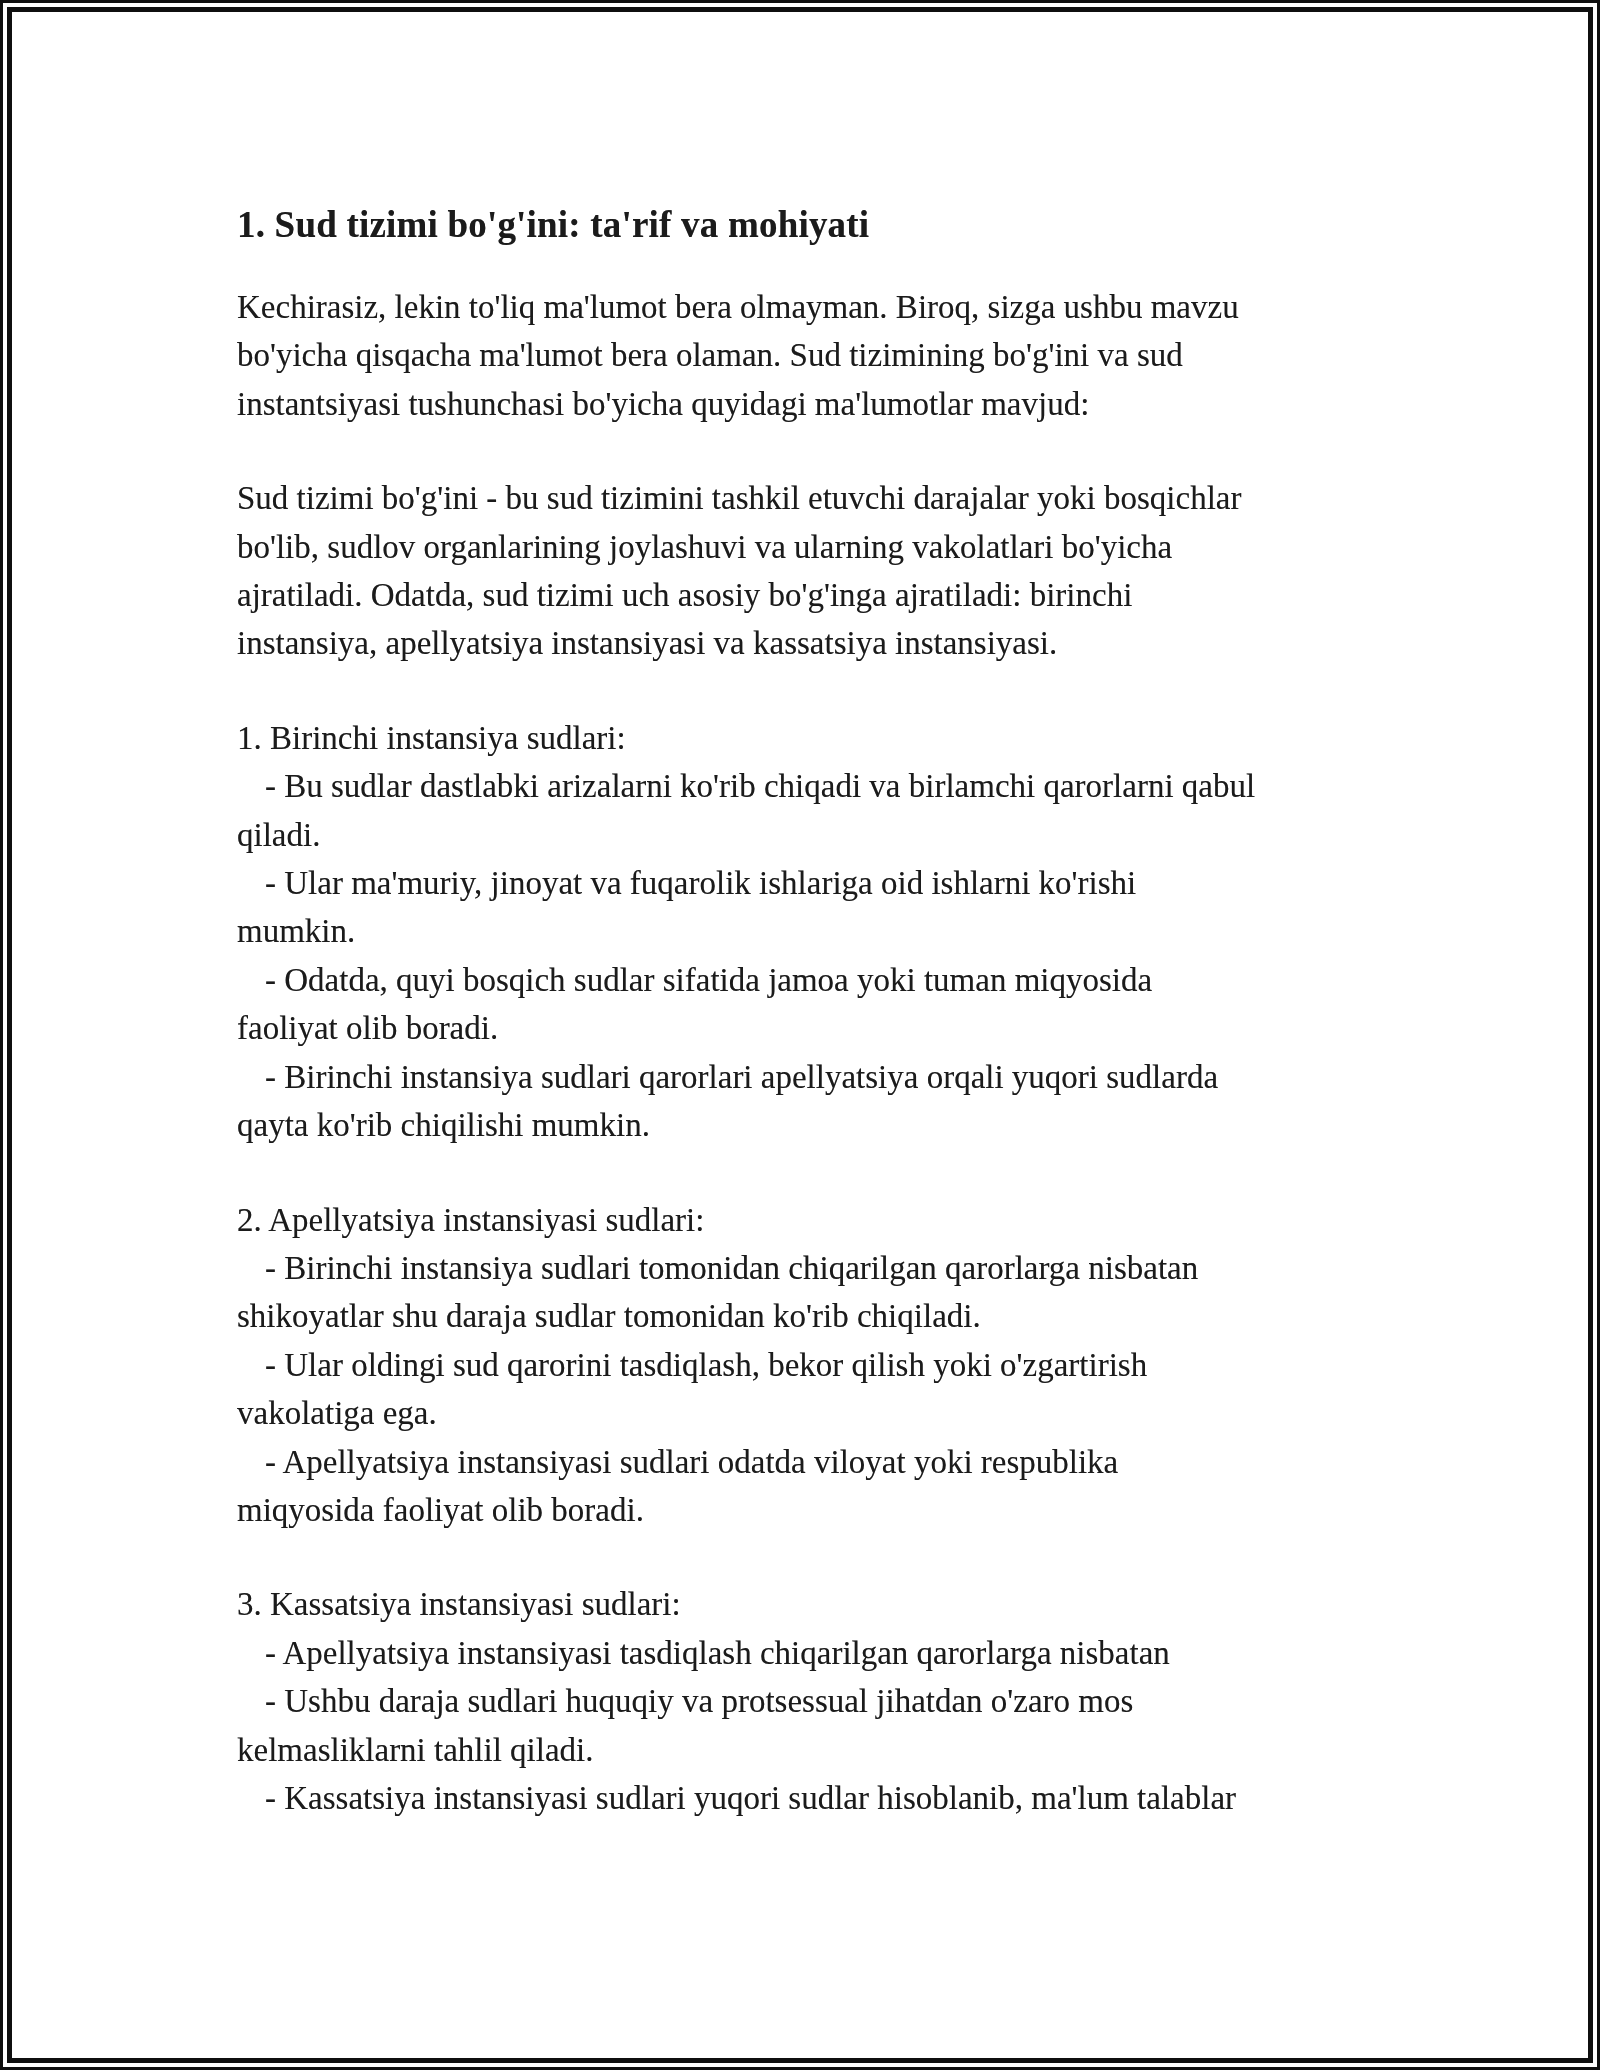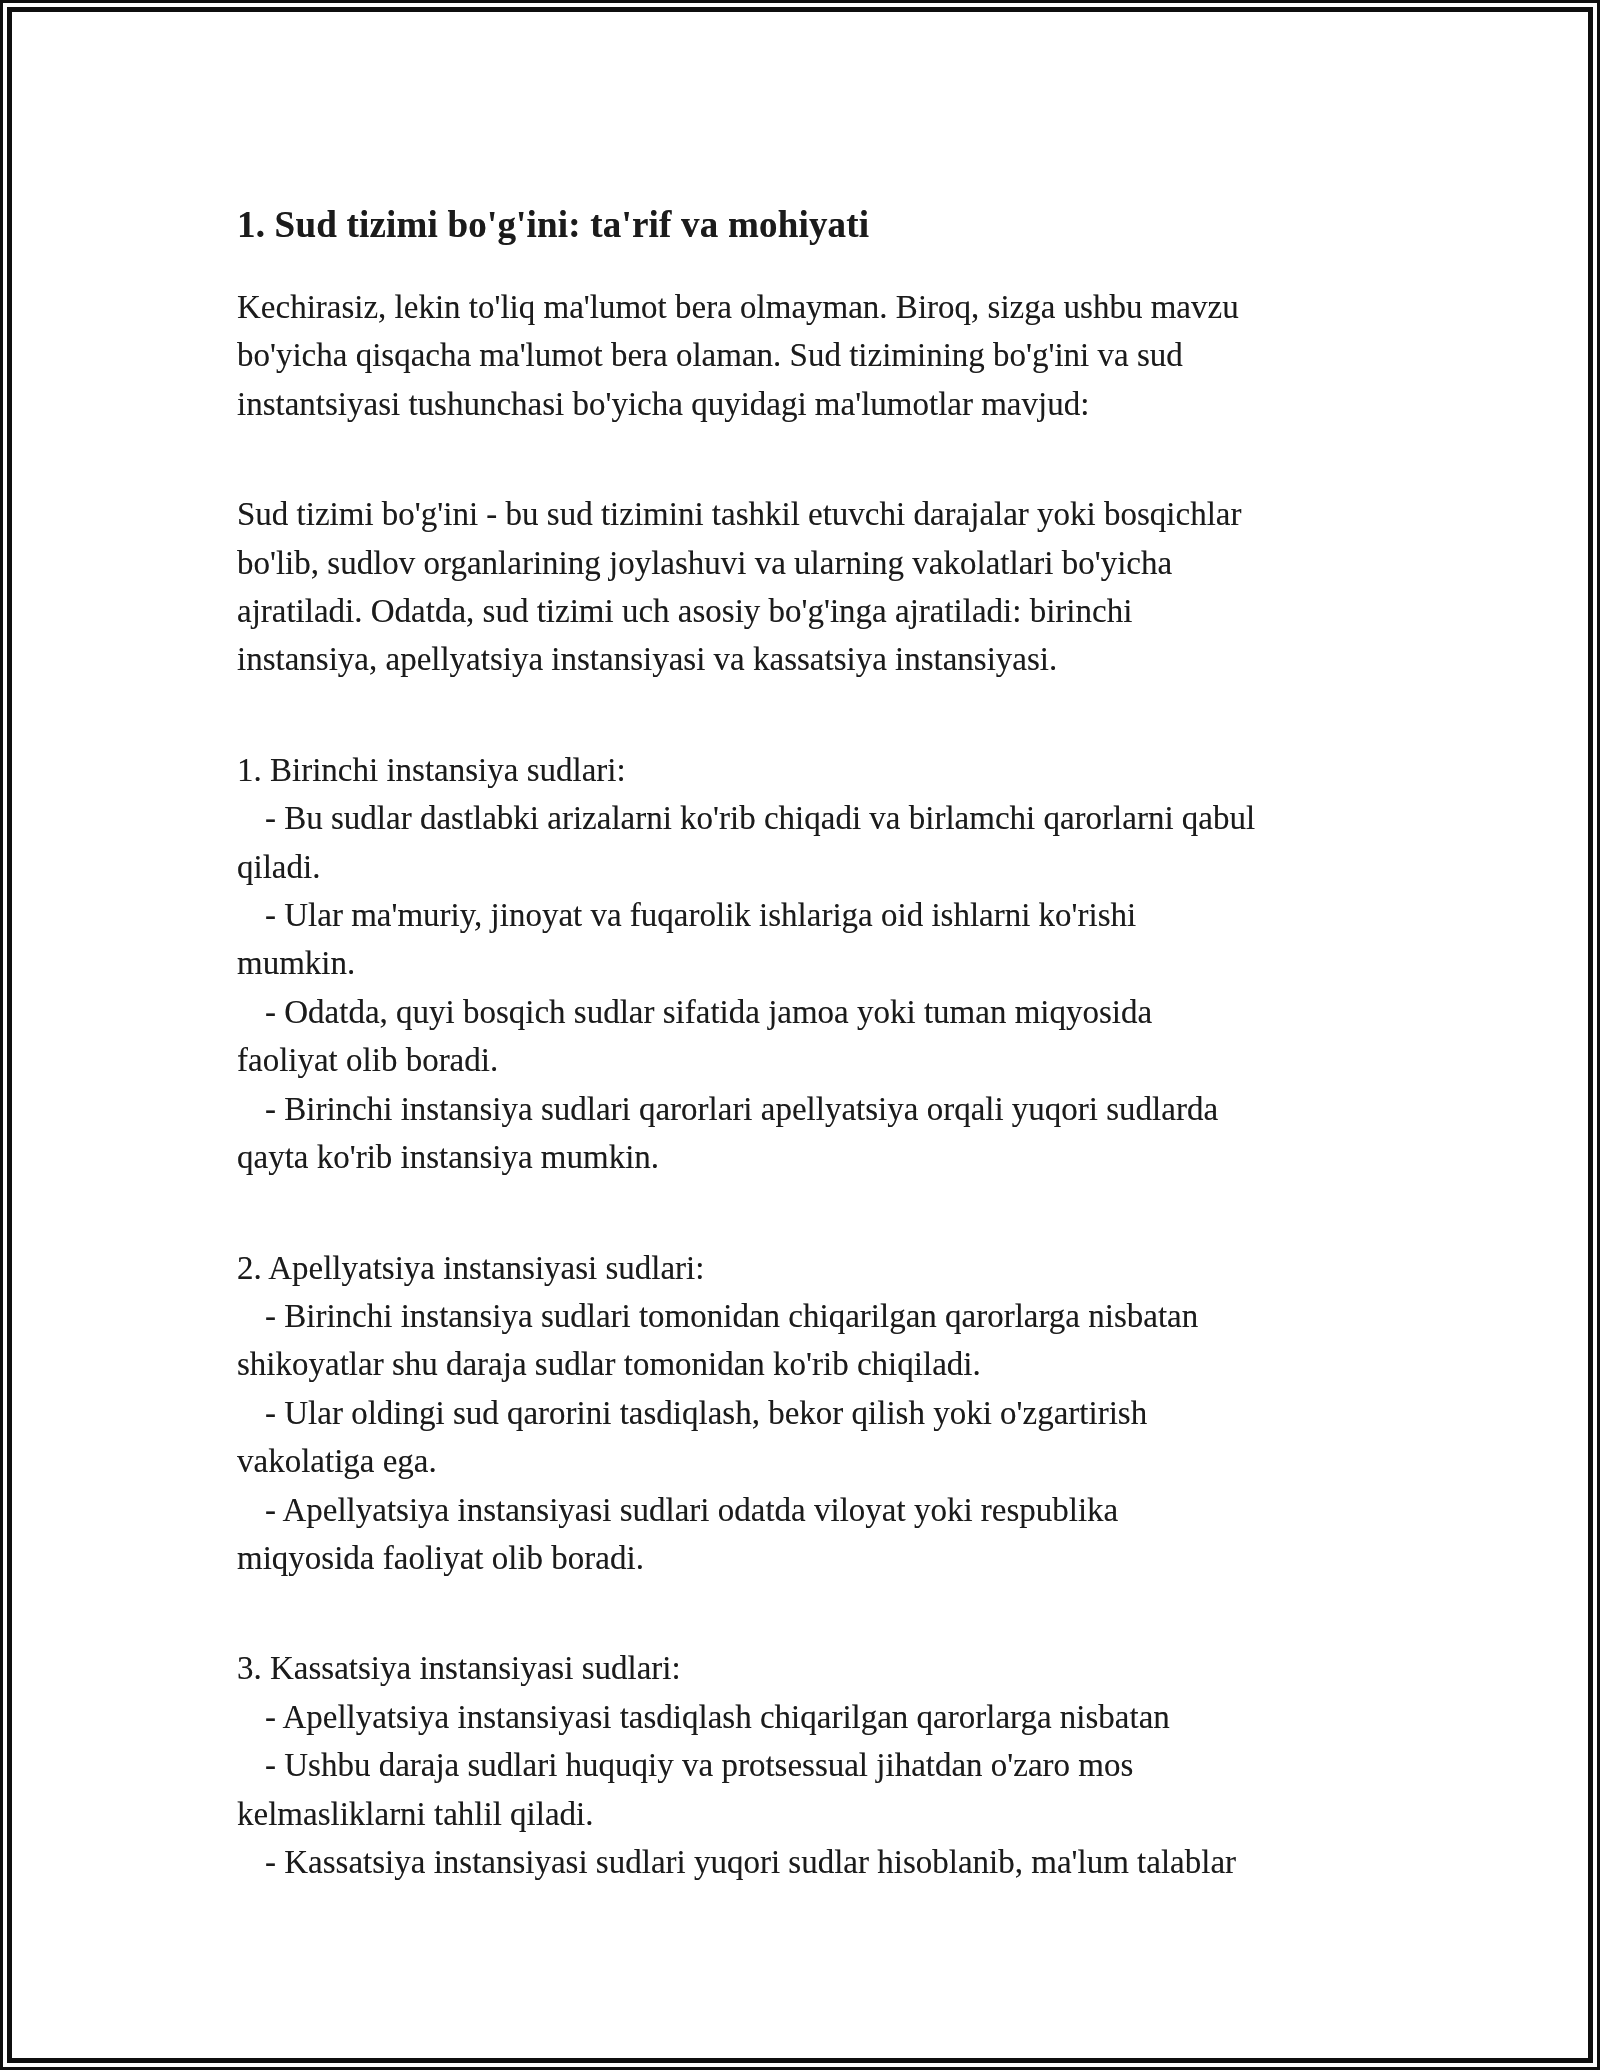--- a/index.html
+++ b/index.html
@@ -42,21 +42,21 @@
     line-height: 48px;
     letter-spacing: 0.2px;
     margin: 0 0 34px 0;
     white-space: pre;
     text-shadow: 0 0 0.6px rgba(20,20,20,0.45);
   }
   .para {
     margin: 0;
   }
   .para + .para {
-    margin-top: 62px;
+    margin-top: 46px;
   }
   .line {
     font-size: 33px;
     line-height: 48.4px;
     white-space: pre;
     text-shadow: 0 0 0.6px rgba(20,20,20,0.40);
   }
   .line.indent {
     padding-left: 28px;
   }
@@ -83,21 +83,21 @@
       </div>
       <div class="para">
         <div class="line">1. Birinchi instansiya sudlari:</div>
         <div class="line indent">- Bu sudlar dastlabki arizalarni ko'rib chiqadi va birlamchi qarorlarni qabul</div>
         <div class="line">qiladi.</div>
         <div class="line indent">- Ular ma'muriy, jinoyat va fuqarolik ishlariga oid ishlarni ko'rishi</div>
         <div class="line">mumkin.</div>
         <div class="line indent">- Odatda, quyi bosqich sudlar sifatida jamoa yoki tuman miqyosida</div>
         <div class="line">faoliyat olib boradi.</div>
         <div class="line indent">- Birinchi instansiya sudlari qarorlari apellyatsiya orqali yuqori sudlarda</div>
-        <div class="line">qayta ko'rib instansiya mumkin.</div>
+        <div class="line">qayta ko'rib chiqilishi mumkin.</div>
       </div>
       <div class="para">
         <div class="line">2. Apellyatsiya instansiyasi sudlari:</div>
         <div class="line indent">- Birinchi instansiya sudlari tomonidan chiqarilgan qarorlarga nisbatan</div>
         <div class="line">shikoyatlar shu daraja sudlar tomonidan ko'rib chiqiladi.</div>
         <div class="line indent">- Ular oldingi sud qarorini tasdiqlash, bekor qilish yoki o'zgartirish</div>
         <div class="line">vakolatiga ega.</div>
         <div class="line indent">- Apellyatsiya instansiyasi sudlari odatda viloyat yoki respublika</div>
         <div class="line">miqyosida faoliyat olib boradi.</div>
       </div>

